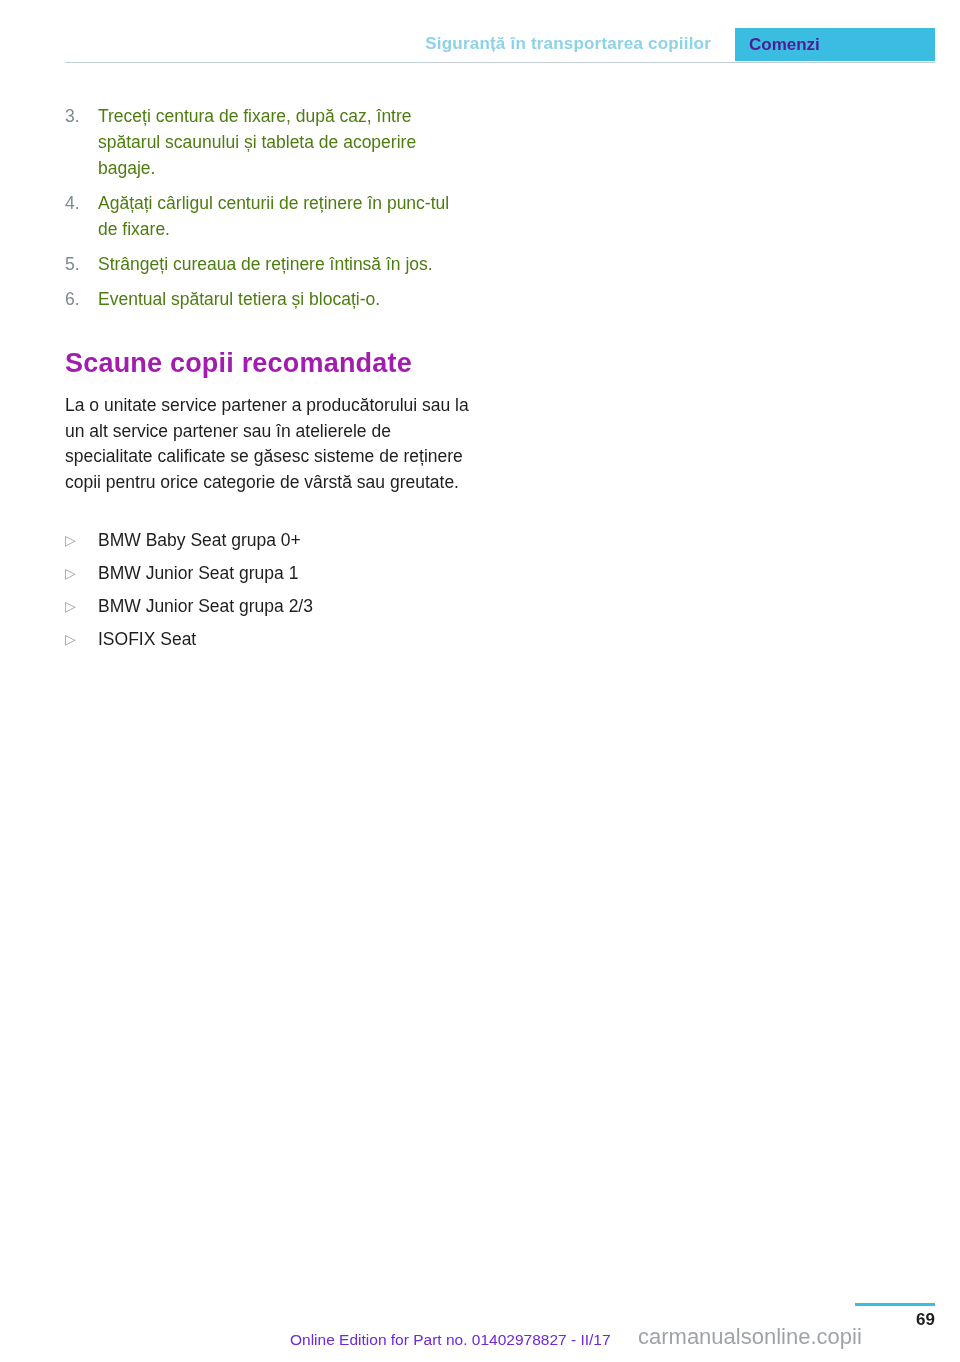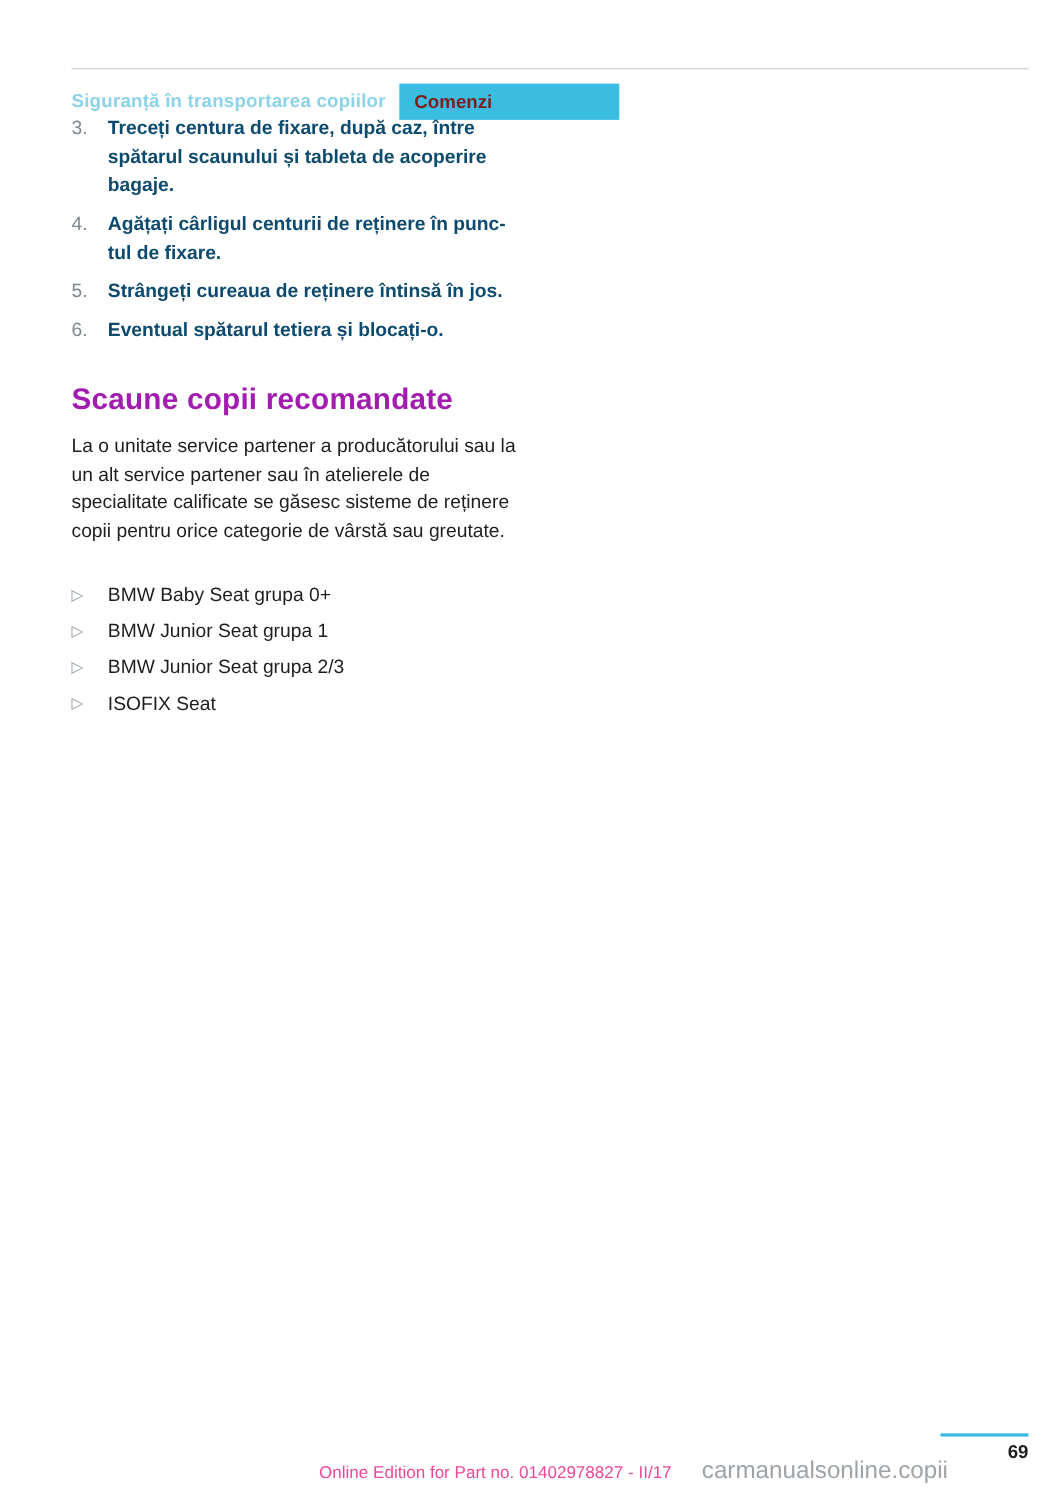--- a/index.html
+++ b/index.html
@@ -15,38 +15,38 @@
 
   
   .header {
     position: absolute;
     left: 65px;
     top: 27px;
     width: 870px;
     height: 34px;
     display: flex;
     align-items: center;
-    gap: 12px;
-    margin-top: 48px;
+    justify-content: flex-end;
+    gap: 24px;
   }
   .header-title {
     color: #8cd2e8;
     font-size: 17px;
     font-weight: bold;
     letter-spacing: 0.2px;
     white-space: nowrap;
   }
   .badge {
     width: 200px;
     height: 33px;
     line-height: 33px;
     box-sizing: border-box;
     padding-left: 14px;
     background: #3bbde1;
-    color: #7f1d1d;
+    color: #4c1d95;
     font-size: 17px;
     font-weight: bold;
   }
   .rule {
     position: absolute;
     left: 65px;
     top: 62px;
     width: 870px;
     height: 1px;
     background: #c5ced2;
@@ -64,22 +64,21 @@
     margin-bottom: 9px;
     font-size: 17.5px;
     line-height: 26px;
   }
   .step-num {
     flex: 0 0 33px;
     color: #7d898f;
   }
   .step-text {
     flex: 1;
-    color: #0c4a6e;
-    font-weight: bold;
+    color: #4d7c0f;
   }
 
   
   .section-heading {
     position: absolute;
     left: 65px;
     top: 348px;
     margin: 0;
     font-size: 27px;
     font-weight: bold;
@@ -137,21 +136,21 @@
     font-size: 17px;
     color: #1e1e1e;
     text-align: right;
     font-weight: bold;
   }
   .edition {
     position: absolute;
     left: 290px;
     top: 1331px;
     font-size: 15.5px;
-    color: #ec4899;
+    color: #6d28d9;
     white-space: nowrap;
   }
   .watermark {
     position: absolute;
     left: 638px;
     top: 1324px;
     font-size: 22px;
     color: #949a9e;
     opacity: 0.9;
     white-space: nowrap;

